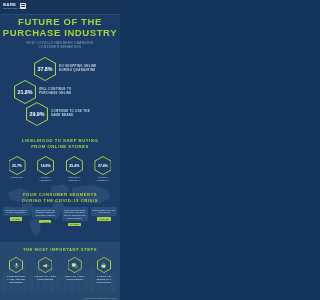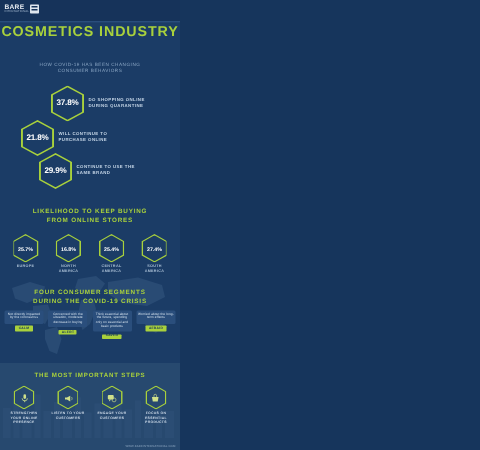--- a/index.html
+++ b/index.html
@@ -93,21 +93,22 @@
     <div class="logo">
       <div>
         <div class="logo-word">BARE</div>
         <div class="logo-sub">INTERNATIONAL</div>
       </div>
       <div class="logo-mark"></div>
     </div>
   </div>
 
   <div class="title">
-    <div>COSMETICS INDUSTRY</div>
+    <div>FUTURE OF THE</div>
+    <div>PURCHASE INDUSTRY</div>
   </div>
   <div class="subtitle">
     <div>HOW COVID-19 HAS BEEN CHANGING</div>
     <div>CONSUMER BEHAVIORS</div>
   </div>
 
   <div class="stat" style="left:34px;top:57px;">
     <div class="hexw">
       <div class="hex"></div>
       <div class="hex-in">

